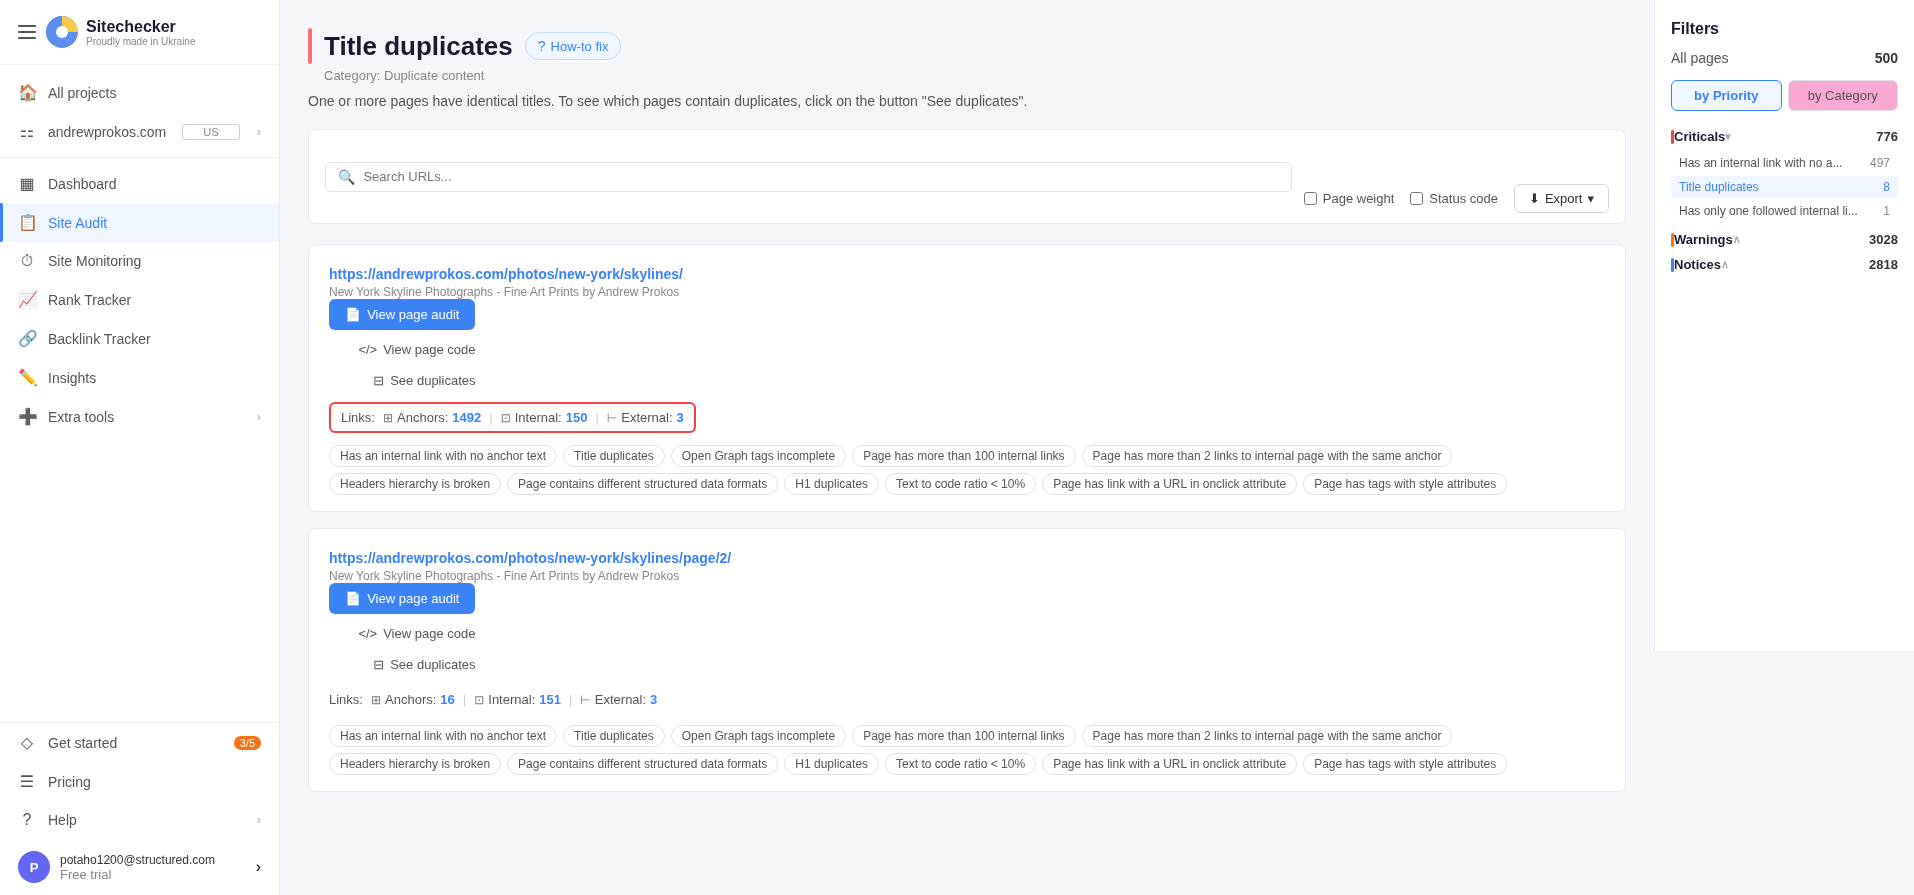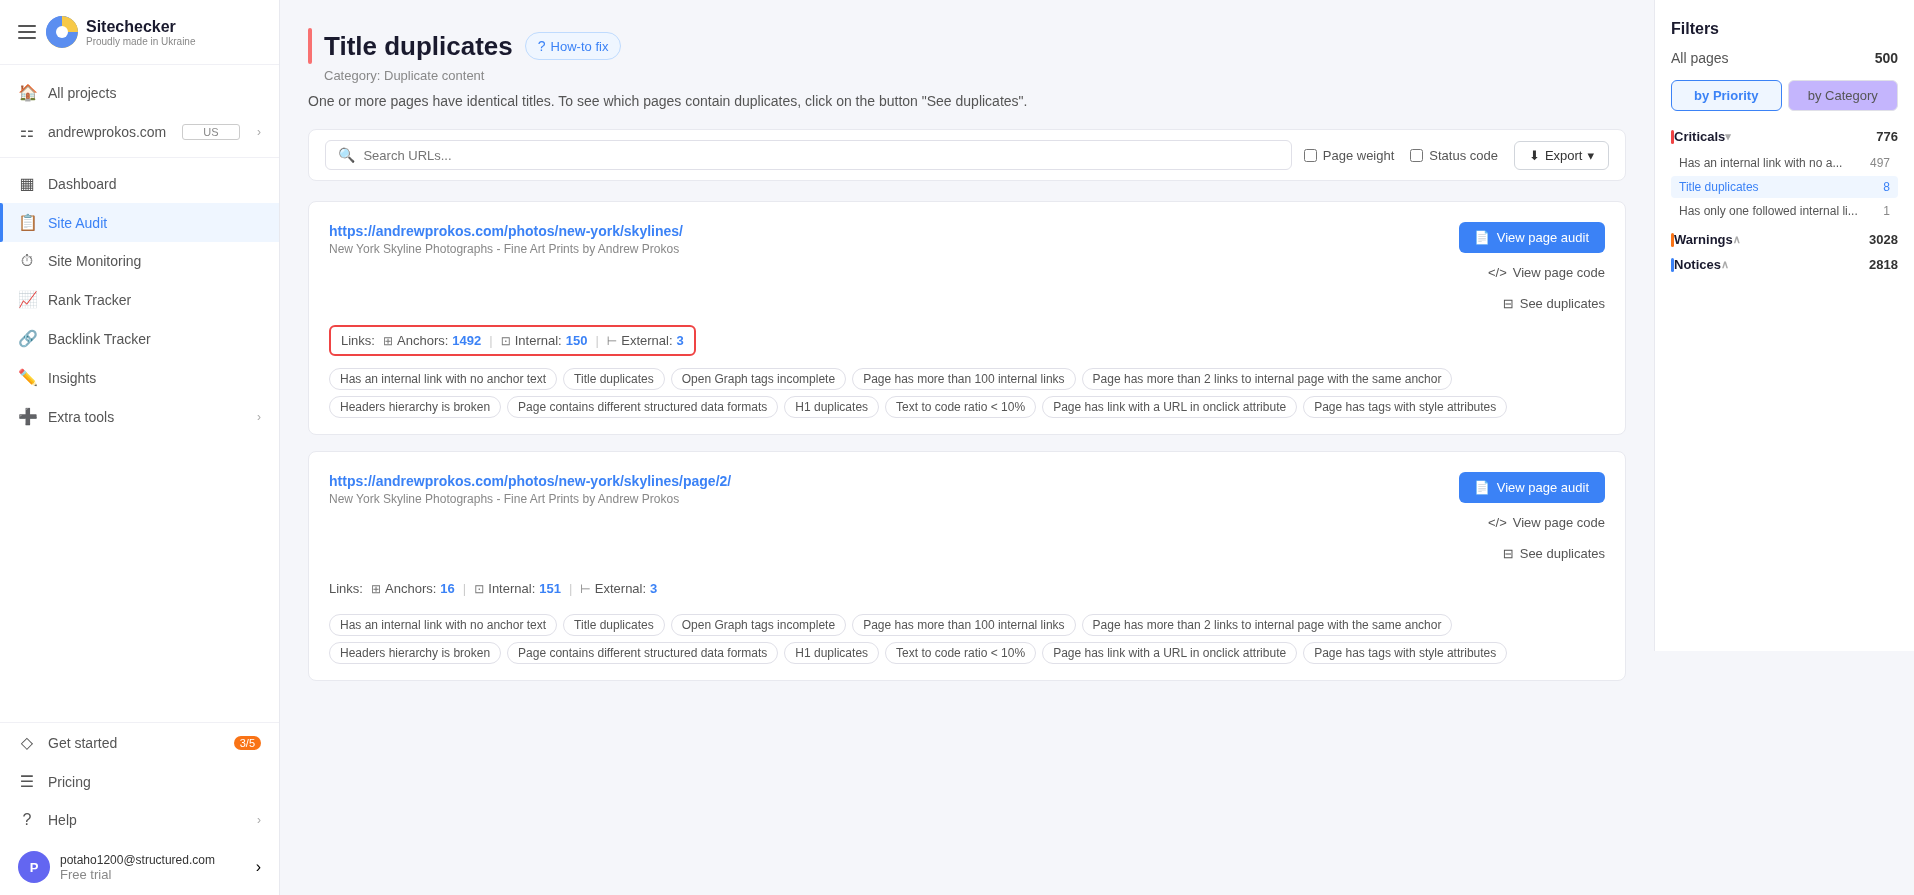--- a/index.html
+++ b/index.html
@@ -99,35 +99,35 @@
       border: 1px solid #e8e9ef; border-radius: 8px;
       padding: 10px 16px;
     }
     .search-wrap {
       display: flex; align-items: center; gap: 8px;
       flex: 1; border: 1px solid #e0e0e8; border-radius: 6px;
       padding: 6px 12px; background: #fff;
     }
     .search-icon { color: #aaa; font-size: 14px; }
     .search-input { border: none; outline: none; font-size: 13px; color: #555; width: 100%; background: transparent; }
-    .toolbar-right { display: flex; align-items: center; gap: 16px; }
+    .toolbar-right { display: flex; align-items: center; gap: 16px; margin-top: 44px; }
     .toolbar-check { display: flex; align-items: center; gap: 6px; font-size: 13px; color: #555; cursor: pointer; }
     .toolbar-check input { cursor: pointer; }
     .export-btn {
       display: flex; align-items: center; gap: 5px;
       border: 1px solid #d1d5db; background: #fff; color: #333;
       font-size: 13px; padding: 6px 14px; border-radius: 6px; cursor: pointer;
     }
 
     
     .page-card {
       background: #fff; border: 1px solid #e8e9ef; border-radius: 8px;
       margin-bottom: 16px; padding: 20px 20px 16px;
     }
-    .card-header { display: flex; justify-content: space-between; align-items: flex-start; margin-bottom: 10px; }
+    .card-header { display: flex; justify-content: space-between; align-items: flex-start; margin-bottom: 10px; flex-direction: column; }
     .card-url { font-size: 14px; font-weight: 600; color: #3b82f6; text-decoration: none; }
     .card-subtitle { font-size: 12px; color: #888; margin-top: 2px; }
     .card-actions { display: flex; flex-direction: column; gap: 8px; align-items: flex-end; }
     .view-audit-btn {
       display: flex; align-items: center; gap: 6px;
       background: #3b82f6; color: #fff; border: none;
       font-size: 13px; font-weight: 500; padding: 8px 16px;
       border-radius: 6px; cursor: pointer;
     }
     .view-code-btn {
@@ -179,21 +179,21 @@
     .filters-title { font-size: 16px; font-weight: 600; color: #1a1a2e; margin-bottom: 12px; }
     .filter-all-row {
       display: flex; justify-content: space-between;
       font-size: 14px; color: #555; margin-bottom: 14px;
     }
     .filter-count { font-weight: 600; color: #333; }
     .filter-tabs { display: flex; gap: 6px; margin-bottom: 18px; }
     .filter-tab {
       flex: 1; text-align: center; padding: 7px 0;
       border: 1px solid #e0e0e8; border-radius: 6px;
-      font-size: 13px; color: #555; cursor: pointer; background: #c4b5fd;
+      font-size: 13px; color: #555; cursor: pointer; background: #f9a8d4;
     }
     .filter-tab.active {
       background: #eff6ff; border-color: #3b82f6; color: #3b82f6; font-weight: 600;
     }
 
     .filter-section { margin-bottom: 10px; }
     .filter-section-header {
       display: flex; justify-content: space-between; align-items: center;
       font-size: 13px; font-weight: 600; color: #1a1a2e;
       margin-bottom: 8px; cursor: pointer;

